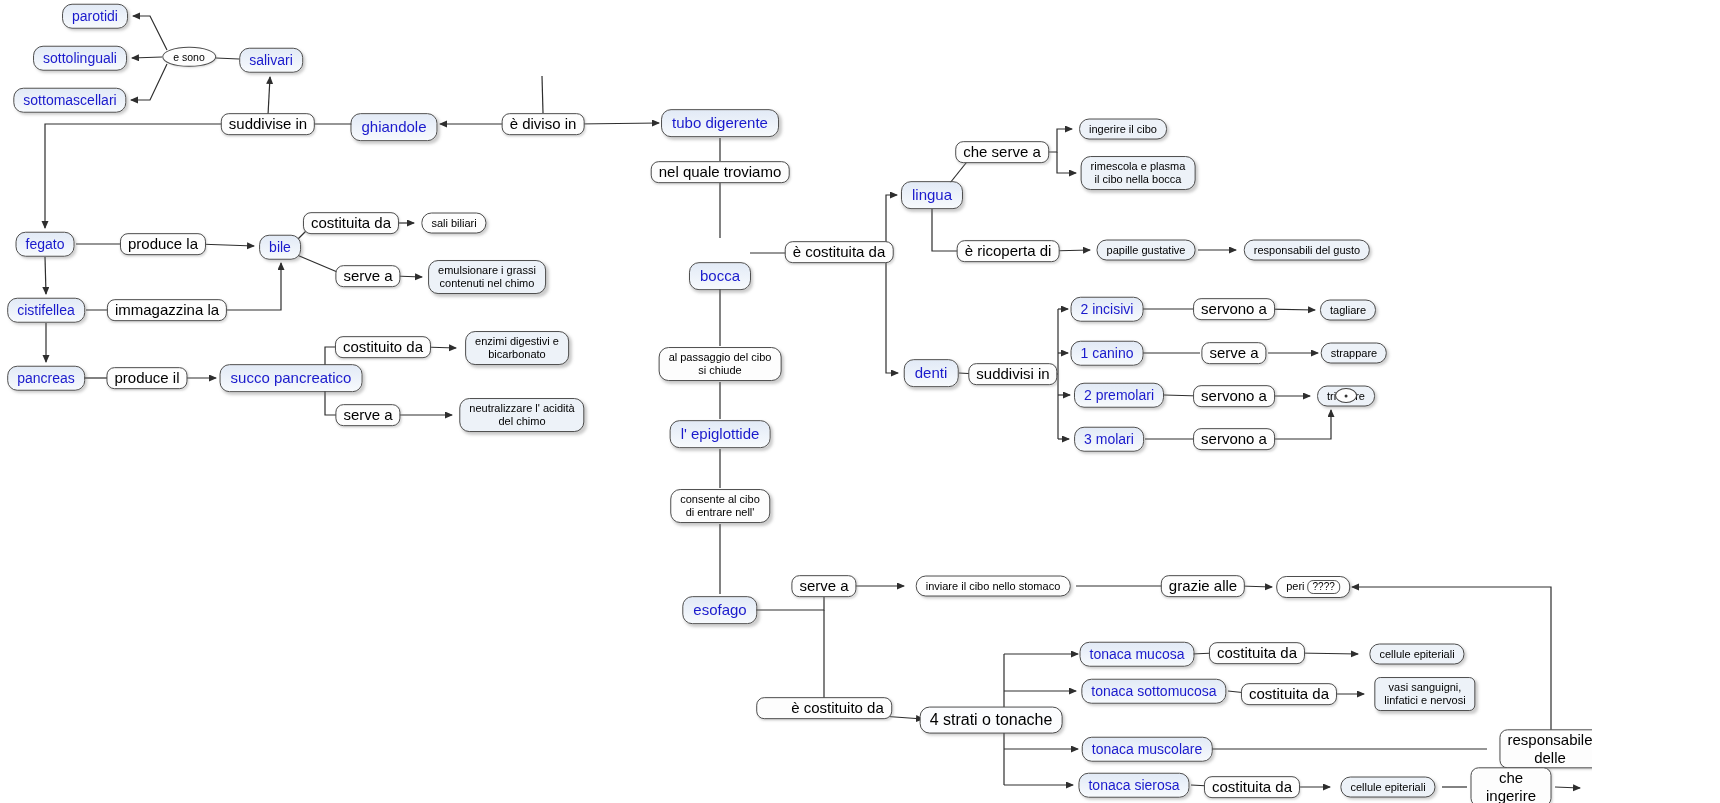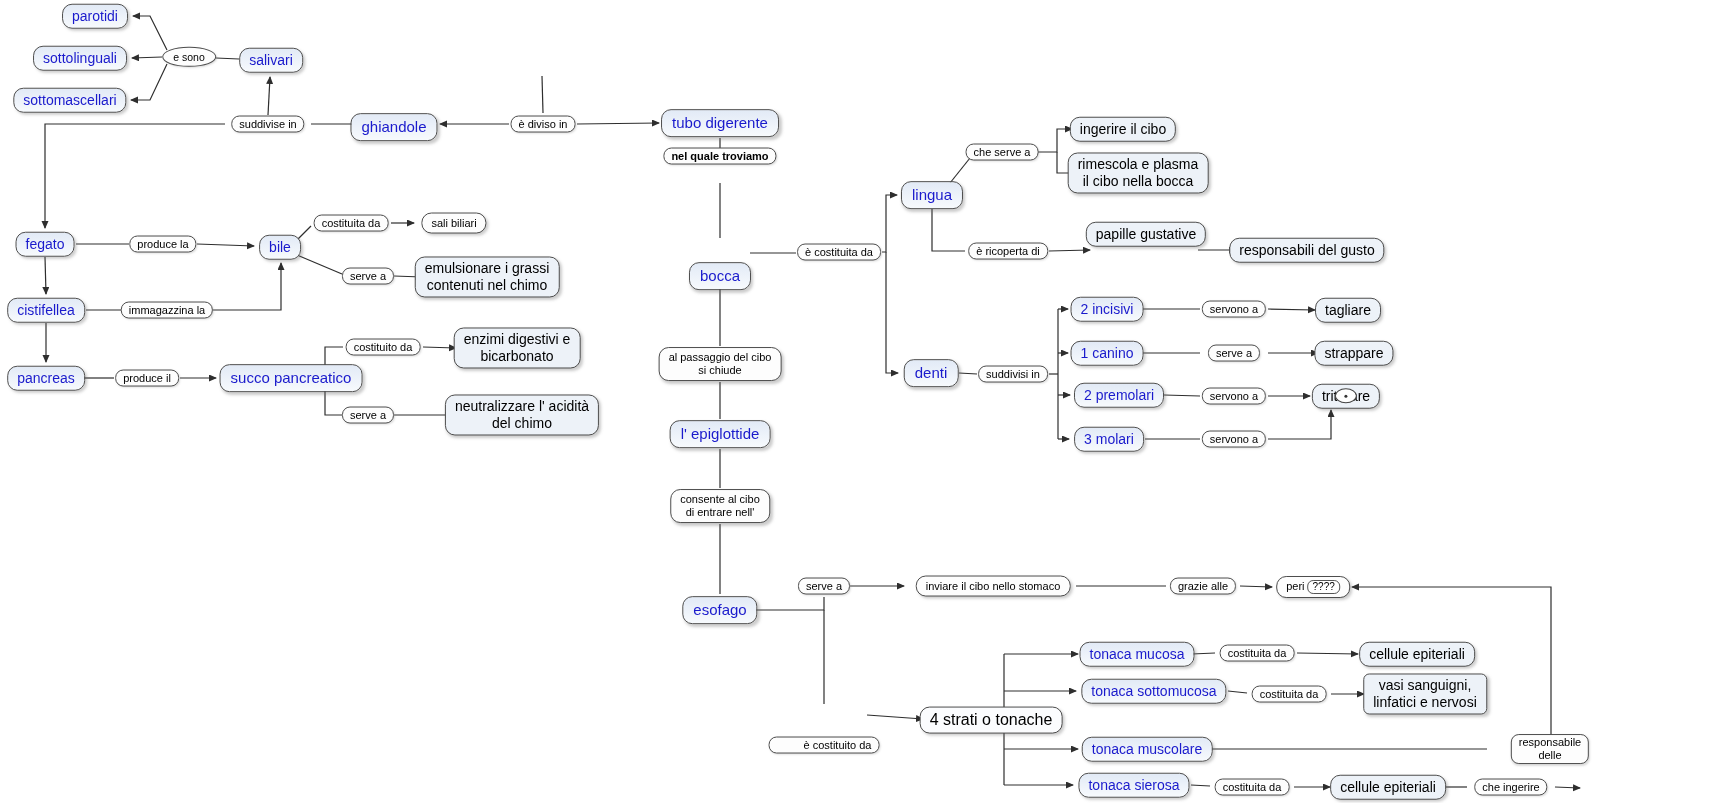--- a/index.html
+++ b/index.html
@@ -8,26 +8,26 @@
           font-family:"Liberation Sans",sans-serif;}
   #edge-layer{position:absolute;left:0;top:0;width:1720px;height:803px;}
   .node{position:absolute;transform:translate(-50%,-50%);border:1px solid #4d4d4d;
         border-radius:10px;padding:3px 9px;text-align:center;white-space:pre-line;
         background:#ffffff;line-height:1.18;box-shadow:2px 2px 3px rgba(110,110,110,.35);
         color:#000;}
   .node span{white-space:pre-line;}
   .concept{background:linear-gradient(180deg,#e2eaf6,#f7fafd);color:#1a1acc;font-size:14px;}
   .concept-lg{background:linear-gradient(180deg,#e2eaf6,#f7fafd);color:#1a1acc;font-size:15px;padding:4px 10px;}
   .title{color:#e80c0c;font-weight:bold;font-size:17px;padding:6px 13px;border-radius:8px;}
-  .connector{font-size:11px;padding:1px 7px;border-radius:8px;background:#fdfdfd;
+  .connector{font-size:15px;padding:1px 7px;border-radius:8px;background:#fdfdfd;
              box-shadow:1px 1px 2px rgba(140,140,140,.3);}
   .connector-ellipse{font-size:10.5px;padding:3px 10px;border-radius:50%;background:#fdfdfd;
              box-shadow:1px 1px 2px rgba(140,140,140,.3);}
   .label{font-size:11px;background:#fdfdfd;}
-  .leaf{font-size:14px;background:#edf2f8;}
+  .leaf{font-size:11px;background:#edf2f8;}
   .plain{font-size:16px;background:#fbfcfe;}
   .overlay-box{display:inline-block;border:1px solid #555;border-radius:6px;background:#ffffff;
                font-size:10px;padding:0 4px;margin-left:3px;vertical-align:middle;white-space:nowrap;}
   .artifact-ellipse{position:absolute;left:50%;top:50%;transform:translate(-50%,-50%);
                     width:20px;height:13px;border:1px solid #444;border-radius:50%;background:#fff;}
   .artifact-ellipse::after{content:"";position:absolute;left:50%;top:50%;transform:translate(-50%,-50%);
                     width:3px;height:3px;border-radius:50%;background:#333;}
 </style>
 </head>
 <body>
@@ -123,21 +123,21 @@
 
 <div class="node concept" style="left: 95px; top: 16px;"><span>parotidi</span></div>
     <div class="node concept" style="left: 80px; top: 58px;"><span>sottolinguali</span></div>
     <div class="node concept" style="left: 70px; top: 100px;"><span>sottomascellari</span></div>
     <div class="node connector-ellipse" style="left: 189px; top: 57px;"><span>e sono</span></div>
     <div class="node concept" style="left: 271px; top: 60px;"><span>salivari</span></div>
     <div class="node connector" style="left: 268px; top: 124px;"><span>suddivise in</span></div>
     <div class="node concept-lg" style="left: 394px; top: 127px;"><span>ghiandole</span></div>
     <div class="node connector" style="left: 543px; top: 124px;"><span>è diviso in</span></div>
     <div class="node concept-lg" style="left: 720px; top: 123px;"><span>tubo digerente</span></div>
-    <div class="node connector" style="left: 720px; top: 156px; font-weight: bold;"><span>nel quale troviamo</span></div>
+    <div class="node connector" style="left: 720px; top: 172px;"><span>nel quale troviamo</span></div>
     <div class="node concept" style="left: 45px; top: 244px;"><span>fegato</span></div>
     <div class="node connector" style="left: 163px; top: 244px;"><span>produce la</span></div>
     <div class="node concept" style="left: 280px; top: 247px;"><span>bile</span></div>
     <div class="node connector" style="left: 351px; top: 223px;"><span>costituita da</span></div>
     <div class="node label" style="left: 454px; top: 223px;"><span>sali biliari</span></div>
     <div class="node connector" style="left: 368px; top: 276px;"><span>serve a</span></div>
     <div class="node leaf" style="left: 487px; top: 277px;"><span>emulsionare i grassi
 contenuti nel chimo</span></div>
     <div class="node concept" style="left: 46px; top: 310px;"><span>cistifellea</span></div>
     <div class="node connector" style="left: 167px; top: 310px;"><span>immagazzina la</span></div>
@@ -157,40 +157,40 @@
     <div class="node concept-lg" style="left: 720px; top: 434px;"><span>l' epiglottide</span></div>
     <div class="node label" style="left: 720px; top: 506px;"><span>consente al cibo
 di entrare nell'</span></div>
     <div class="node concept-lg" style="left: 720px; top: 610px;"><span>esofago</span></div>
     <div class="node concept-lg" style="left: 932px; top: 195px;"><span>lingua</span></div>
     <div class="node connector" style="left: 1002px; top: 152px;"><span>che serve a</span></div>
     <div class="node leaf" style="left: 1123px; top: 129px;"><span>ingerire il cibo</span></div>
     <div class="node leaf" style="left: 1138px; top: 173px;"><span>rimescola e plasma
 il cibo nella bocca</span></div>
     <div class="node connector" style="left: 1008px; top: 251px;"><span>è ricoperta di</span></div>
-    <div class="node leaf" style="left: 1146px; top: 234px; text-align: center;"><span>papille gustative</span></div>
+    <div class="node leaf" style="left: 1146px; top: 250px; text-align: center;"><span>papille gustative</span></div>
     <div class="node leaf" style="left: 1307px; top: 250px;"><span>responsabili del gusto</span></div>
     <div class="node concept-lg" style="left: 931px; top: 373px;"><span>denti</span></div>
     <div class="node connector" style="left: 1013px; top: 374px;"><span>suddivisi in</span></div>
     <div class="node concept" style="left: 1107px; top: 309px;"><span>2 incisivi</span></div>
     <div class="node connector" style="left: 1234px; top: 309px;"><span>servono a</span></div>
     <div class="node leaf" style="left: 1348px; top: 310px;"><span>tagliare</span></div>
     <div class="node concept" style="left: 1107px; top: 353px;"><span>1 canino</span></div>
     <div class="node connector" style="left: 1234px; top: 353px;"><span>serve a</span></div>
     <div class="node leaf" style="left: 1354px; top: 353px;"><span>strappare</span></div>
     <div class="node concept" style="left: 1119px; top: 395px;"><span>2 premolari</span></div>
     <div class="node connector" style="left: 1234px; top: 396px;"><span>servono a</span></div>
     <div class="node leaf" style="left: 1346px; top: 396px;"><span>triturare</span><span class="artifact-ellipse"></span></div>
     <div class="node concept" style="left: 1109px; top: 439px;"><span>3 molari</span></div>
     <div class="node connector" style="left: 1234px; top: 439px;"><span>servono a</span></div>
     <div class="node connector" style="left: 824px; top: 586px;"><span>serve a</span></div>
     <div class="node label" style="left: 993px; top: 586px;"><span>inviare il cibo nello stomaco</span></div>
     <div class="node connector" style="left: 1203px; top: 586px;"><span>grazie alle</span></div>
     <div class="node label" style="left: 1313px; top: 587px;"><span>peri</span><span class="overlay-box">????</span></div>
-    <div class="node connector" style="left: 824px; top: 745px; padding-left: 34px;"><span>è costituito da</span></div>
+    <div class="node connector" style="left: 824px; top: 708px; padding-left: 34px;"><span>è costituito da</span></div>
     <div class="node plain" style="left: 991px; top: 720px;"><span>4 strati o tonache</span></div>
     <div class="node concept" style="left: 1137px; top: 654px;"><span>tonaca mucosa</span></div>
     <div class="node connector" style="left: 1257px; top: 653px;"><span>costituita da</span></div>
     <div class="node leaf" style="left: 1417px; top: 654px;"><span>cellule epiteriali</span></div>
     <div class="node concept" style="left: 1154px; top: 691px;"><span>tonaca sottomucosa</span></div>
     <div class="node connector" style="left: 1289px; top: 694px;"><span>costituita da</span></div>
     <div class="node leaf" style="left: 1425px; top: 694px; border-radius: 6px;"><span>vasi sanguigni,
 linfatici e nervosi</span></div>
     <div class="node concept" style="left: 1147px; top: 749px;"><span>tonaca muscolare</span></div>
     <div class="node connector" style="left: 1550px; top: 749px;"><span>responsabile delle</span></div>

